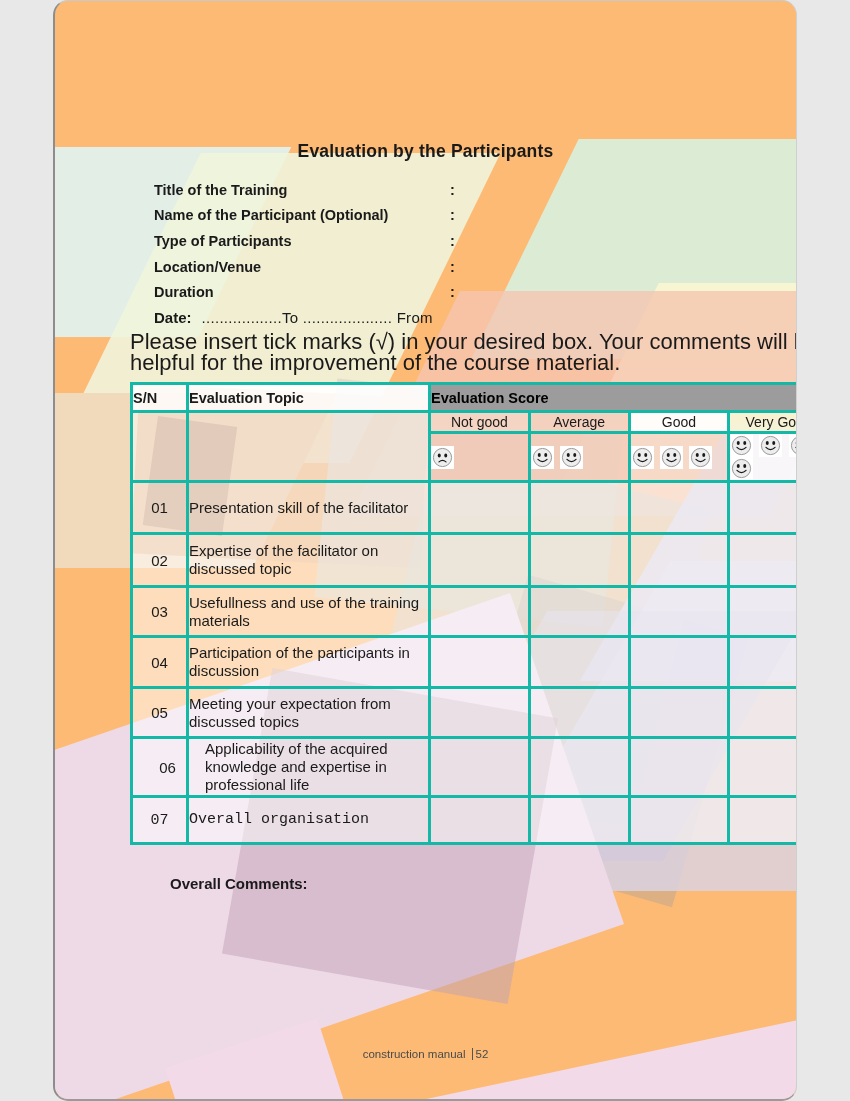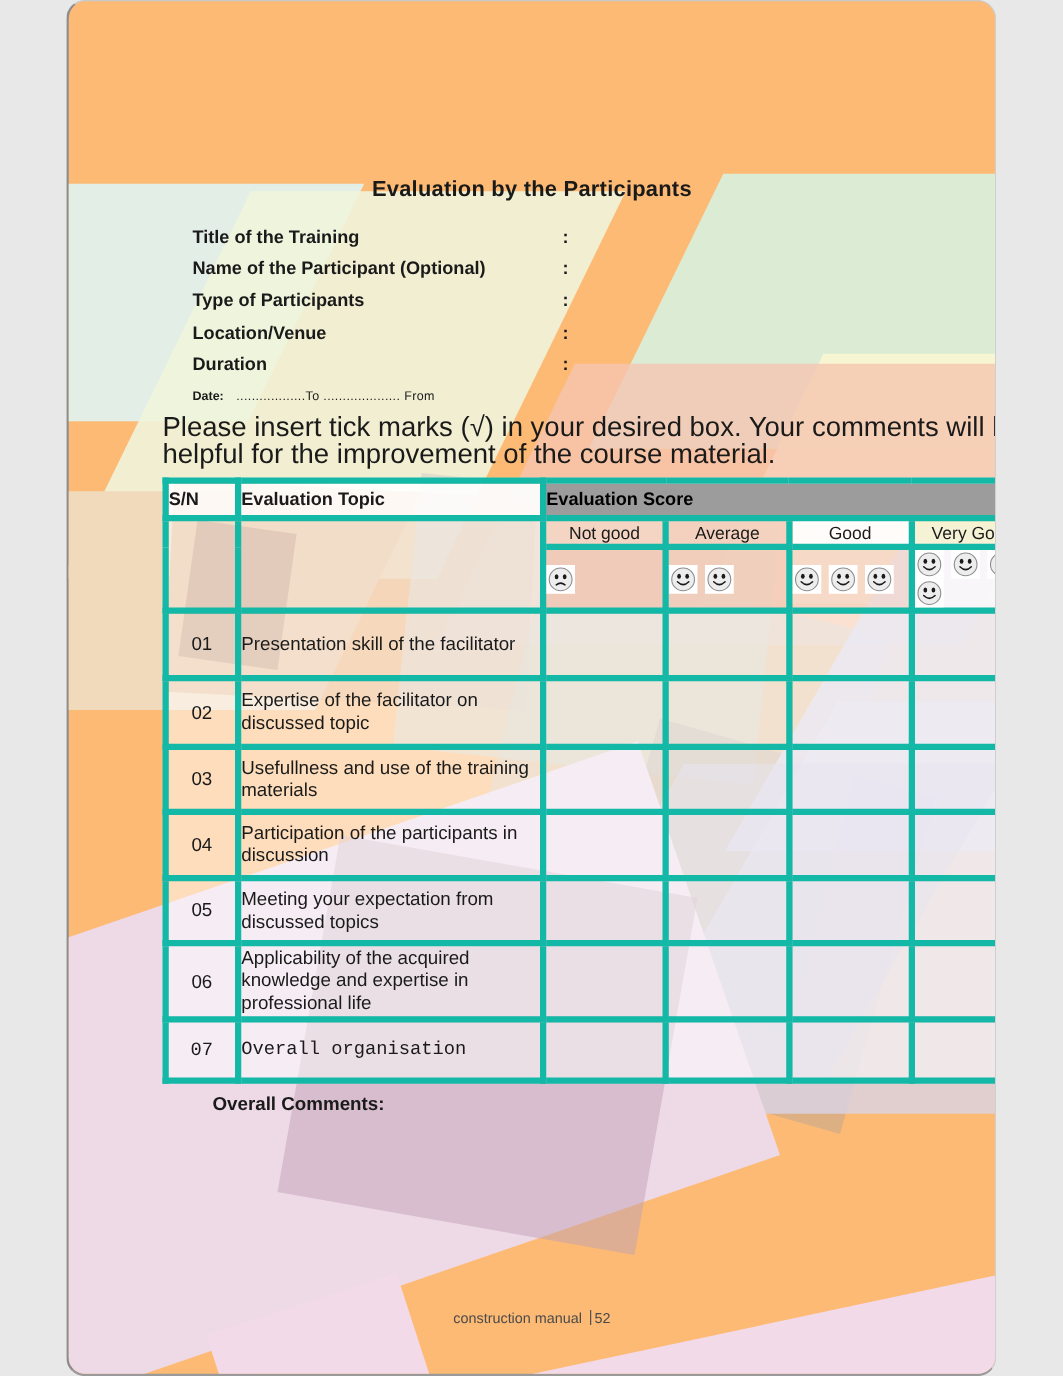--- a/index.html
+++ b/index.html
@@ -32,30 +32,30 @@
   .s16{left:190px;top:690px;width:290px;height:290px;background:#bfa2b4;opacity:.5;transform:rotate(10deg);}
   .s17{left:120px;top:1040px;width:160px;height:90px;background:#f3dae9;transform:rotate(-18deg);}
   .s18{left:370px;top:1055px;width:420px;height:120px;background:#f3dae9;transform:rotate(-12deg);}
   
   .content{position:absolute;inset:0;z-index:1;}
   .title{position:absolute;top:140px;left:0;width:100%;text-align:center;
          font-size:17.5px;font-weight:bold;letter-spacing:.2px;}
   .fields{position:absolute;left:85px;top:176px;width:680px;margin-left:14px;}
   .field-row{display:flex;height:25.6px;align-items:center;font-size:14.5px;font-weight:bold;}
   .field-label{flex:0 0 296px;}
-  .date-row{display:flex;height:25.6px;align-items:center;font-size:10px;}
+  .date-row{display:flex;height:25.6px;align-items:center;font-size:15px;}
   .date-label{font-weight:bold;}
   .date-rest{font-weight:normal;margin-left:10px;letter-spacing:.3px;}
   .instruction{position:absolute;left:75px;top:330px;width:706px;
                font-size:22px;line-height:21px;margin:0;}
   
   table.eval{position:absolute;left:75px;top:381px;border-collapse:collapse;
              table-layout:fixed;width:700px;background:rgba(255,255,255,.3);
              border:2px solid #4a4a4a;}
-  table.eval td{border:5px solid #14b8a6;padding:0;vertical-align:middle;
+  table.eval td{border:3px solid #14b8a6;padding:0;vertical-align:middle;
                 font-size:15px;overflow:hidden;}
   .c-sn{width:53px;} .c-topic{width:239px;}
   .c-ng{width:88px;margin-top:20px;} .c-avg{width:88px;} .c-good{width:90px;} .c-vg{width:140px;}
   tr.h1 td{height:25px;font-weight:bold;font-size:14.5px;}
   td.hcell{background:rgba(255,255,255,.85);padding-left:8px;}
   td.score-head{background:#9c9c9c;color:#000;}
   tr.h2 td{height:18px;font-size:14px;text-align:center;}
   td.spacer{background:rgba(255,255,255,.25);}
   td.sub-ng  {background:rgba(246,210,192,.85);}
   td.sub-avg {background:rgba(246,206,186,.8);}
@@ -65,21 +65,21 @@
   td.smile-ng  {background:rgba(243,199,179,.8);padding-left:28px;}
   td.smile-avg {background:rgba(243,201,181,.75);padding-left:8px;}
   td.smile-good{background:rgba(246,214,196,.55);padding-left:8px;}
   td.smile-vg  {background:rgba(255,255,255,.7);padding-left:6px;}
   .smiley-box{display:inline-block;background:#fff;padding:1px;margin-right:2px;
               line-height:0;vertical-align:middle;}
   td.sn-cell{text-align:center;background:rgba(255,255,255,.3);}
   td.topic-cell{padding:4px 6px 4px 8px;line-height:18px;background:rgba(255,255,255,.3);}
   td.tick-cell{background:rgba(255,255,255,.3);}
   tr.r1 td{height:49px;} tr.r2 td{height:50px;} tr.r3 td{height:47px;}
-  tr.r4 td{height:48px;} tr.r5 td{height:47px;} tr.r6 td{height:56px;}
+  tr.r4 td{height:48px;} tr.r5 td{height:47px;} tr.r6 td{height:56px;padding-left:16px;}
   tr.r7 td{height:44px;font-family:Liberation Mono, monospace;}
   .overall{position:absolute;left:75px;top:874px;font-size:15px;font-weight:bold;margin-left:40px;}
   .footer{position:absolute;left:0;top:1047px;width:100%;text-align:center;
           font-size:11.5px;color:#4a4a4a;}
   .footer .bar{display:inline-block;width:1px;height:12px;background:#555;
                margin:0 3px 0 6px;vertical-align:-2px;}
 </style>
 </head>
 <body>
 

